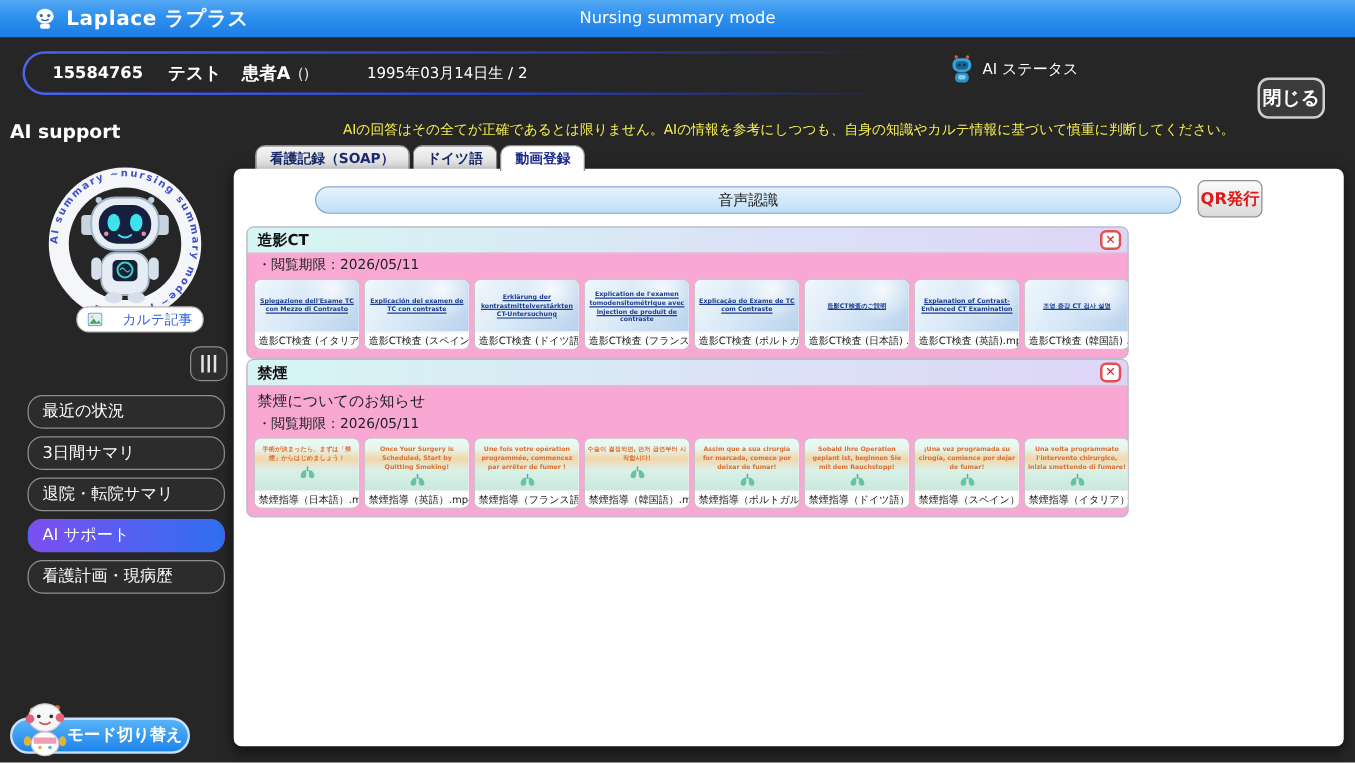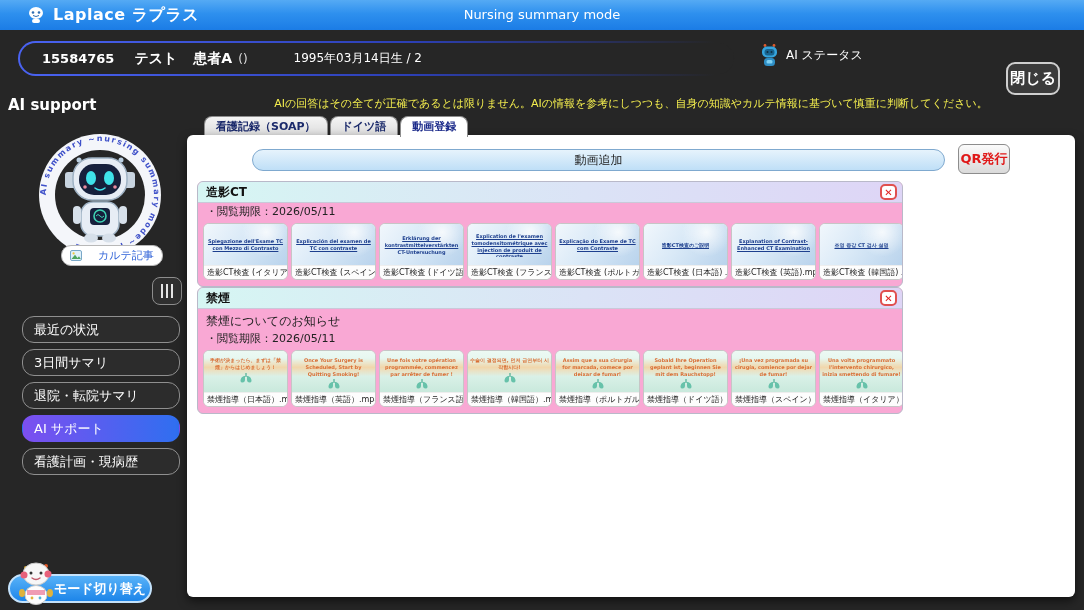--- a/index.html
+++ b/index.html
@@ -294,21 +294,21 @@
 
 <div class="disclaimer">AIの回答はその全てが正確であるとは限りません。AIの情報を参考にしつつも、自身の知識やカルテ情報に基づいて慎重に判断してください。</div>
 
 <div class="tabs">
   <div class="tab">看護記録（SOAP）</div>
   <div class="tab">ドイツ語</div>
   <div class="tab active">動画登録</div>
 </div>
 
 <div class="panel">
-  <button class="add-video-btn">動画追加</button>
+  <button class="add-video-btn">音声認識</button>
   <button class="qr-btn">QR発行</button>
   <div class="sections-wrap">
   <div class="section theme-blue">
     <div class="section-header">
       <span class="section-title">造影CT</span>
       <button class="section-close"><span>✕</span></button>
     </div>
     <div class="section-expiry">・閲覧期限：2026/05/11</div>
     <div class="video-row">
   <div class="video-card">

